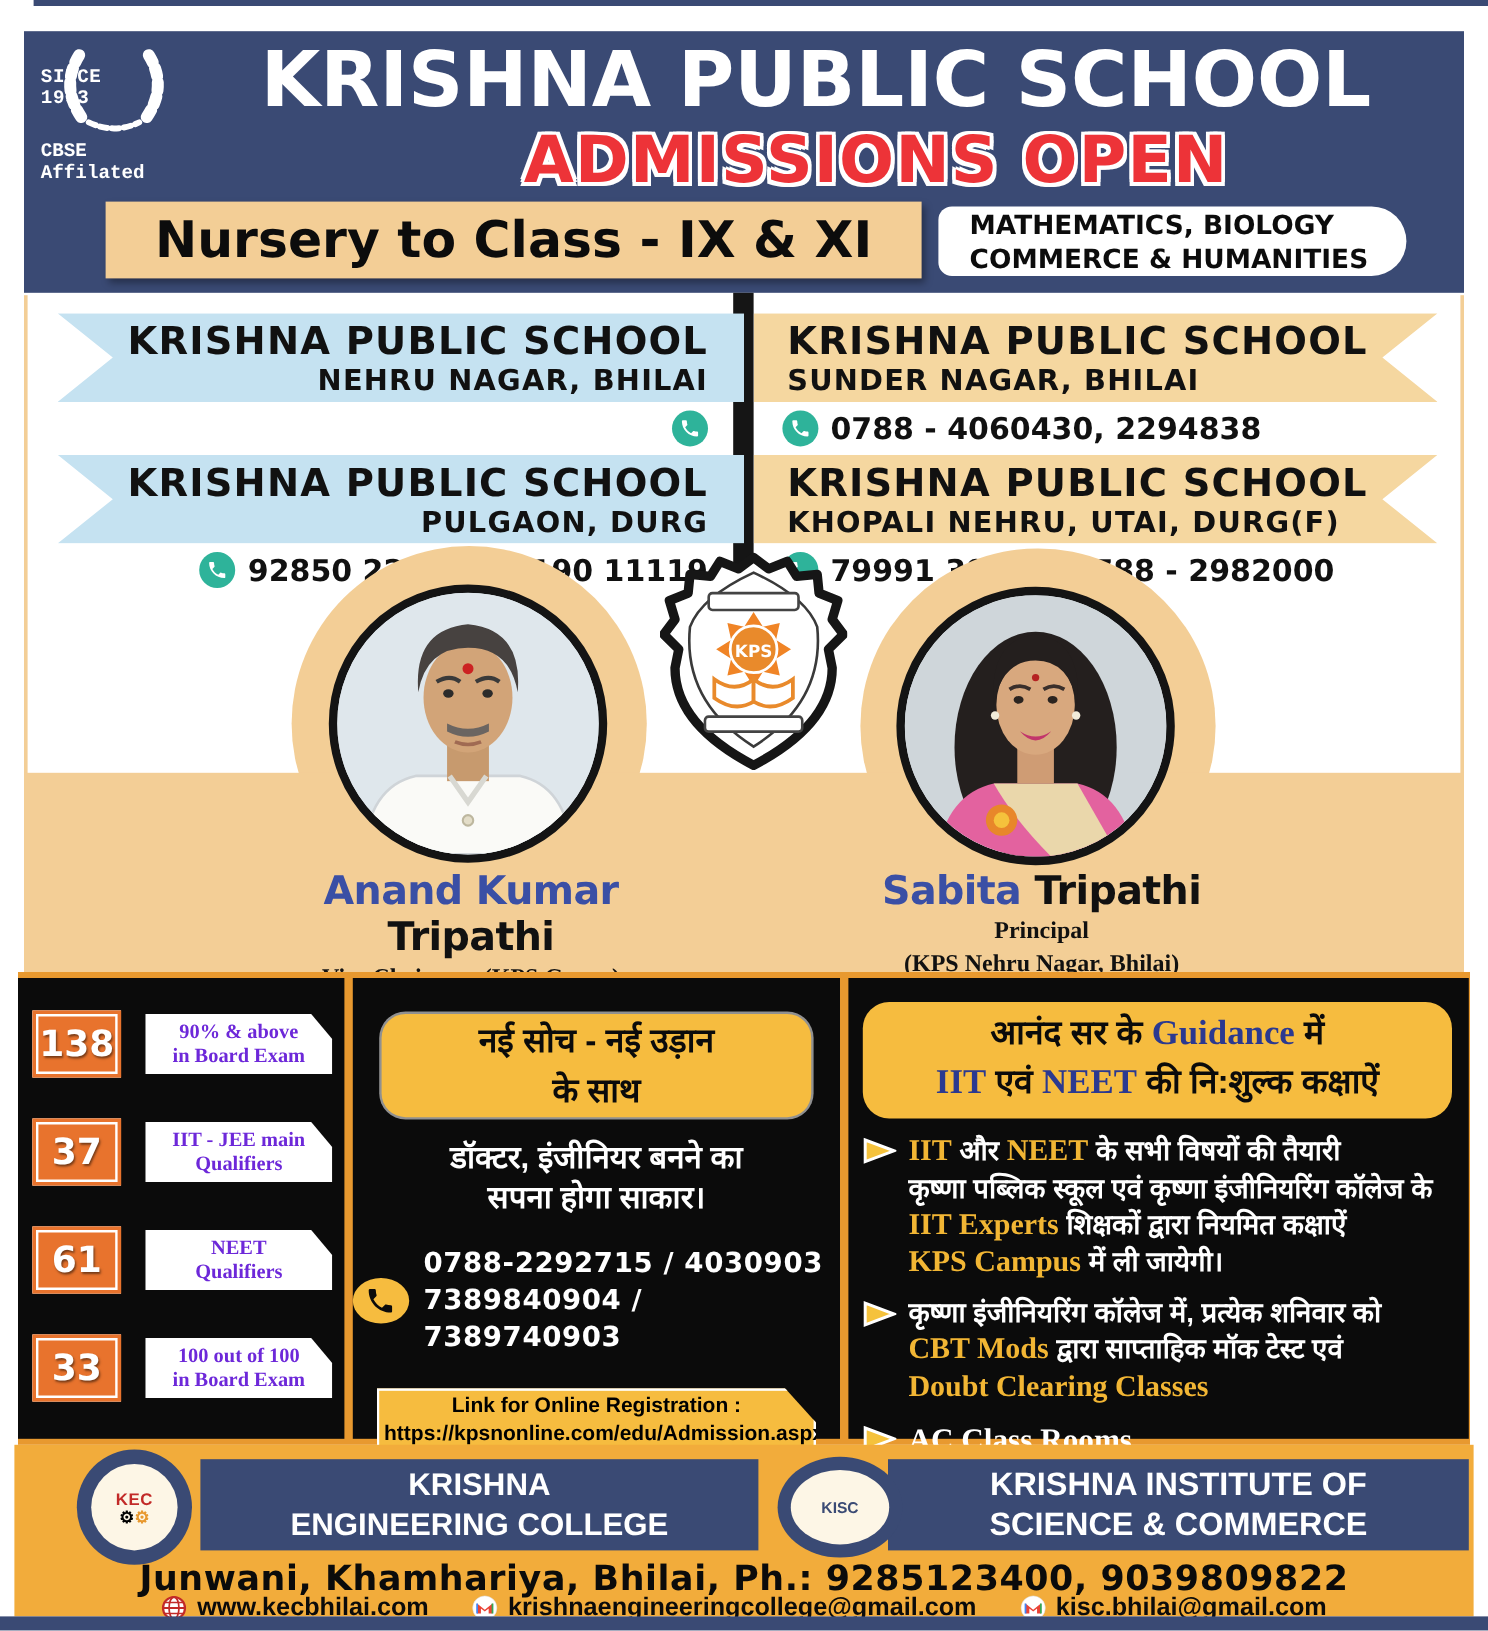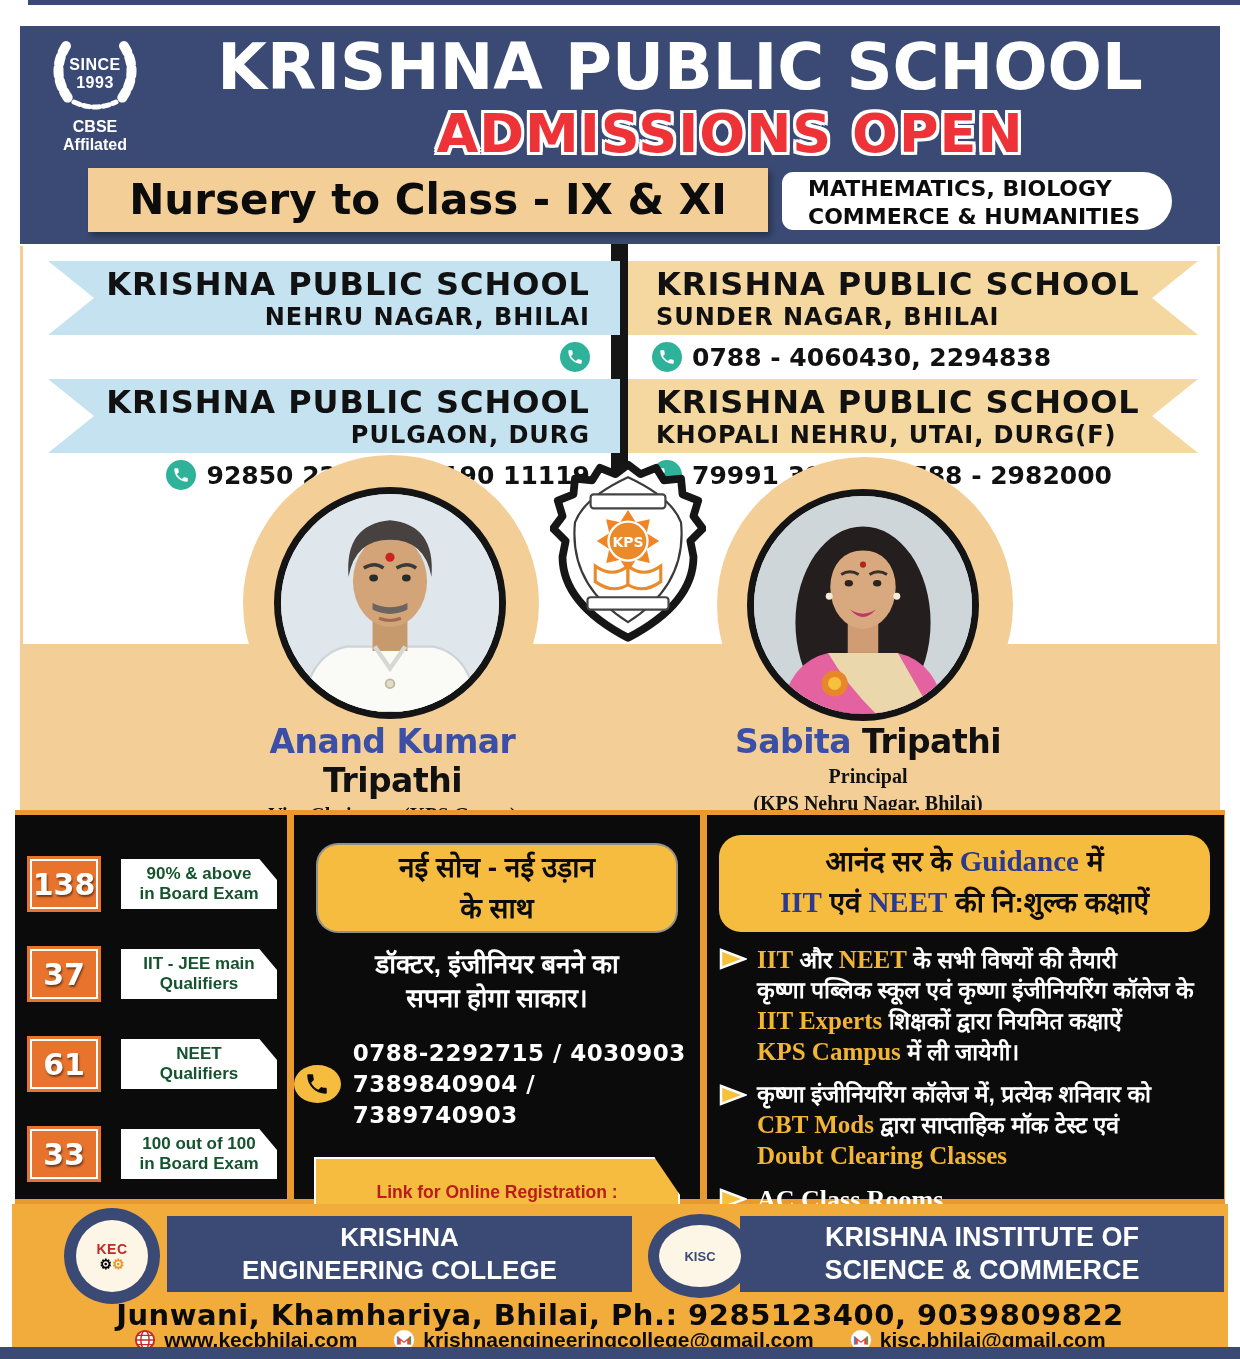--- a/index.html
+++ b/index.html
@@ -6,21 +6,21 @@
   .page{position:relative;width:1240px;height:1359px;background:#fff;overflow:hidden;
         font-family:"Liberation Sans",sans-serif;-webkit-font-smoothing:antialiased;}
   .dj{font-family:"DejaVu Sans",sans-serif;}
 
   
   .topline{position:absolute;left:28px;top:0;width:1212px;height:5px;background:#3A4A74;}
   .bottomline{position:absolute;left:0;top:1347px;width:1240px;height:12px;background:#3A4A74;}
 
   
   .hdr{position:absolute;left:20px;top:26px;width:1200px;height:218px;background:#3A4A74;}
-  .wreath{position:absolute;left:14px;top:8px;width:122px;height:124px;color:#fff;text-align:center;}
+  .wreath{position:absolute;left:14px;top:8px;width:122px;height:124px;color:#fff;text-align:left;font-family:Liberation Mono, monospace;}
   .wreath svg{position:absolute;left:10px;top:0;}
   .wr-since{position:absolute;left:0;top:22px;width:122px;font-weight:bold;font-size:16px;line-height:1.1;letter-spacing:.5px;}
   .wr-cbse{position:absolute;left:0;top:84px;width:122px;font-weight:bold;font-size:16px;line-height:1.12;}
   .hdr-title{position:absolute;left:128px;right:8px;top:4px;text-align:center;color:#fff;
              font-weight:bold;font-size:64px;letter-spacing:0px;}
   .hdr-adm{position:absolute;left:330px;width:760px;top:76px;text-align:center;color:#ED3338;
            font-weight:bold;font-size:54px;letter-spacing:1px;
            text-shadow:-3px -3px 0 #fff,3px -3px 0 #fff,-3px 3px 0 #fff,3px 3px 0 #fff,
                        -3px 0 0 #fff,3px 0 0 #fff,0 -3px 0 #fff,0 3px 0 #fff;}
   .classes-banner{position:absolute;left:68px;top:142px;width:680px;height:64px;background:#F3CE96;
@@ -62,39 +62,39 @@
   .namegrp{position:absolute;text-align:center;color:#111;}
   .ng1{left:205px;top:722px;width:375px;} .ng2{left:688px;top:722px;width:360px;}
   .nm{font-weight:bold;font-size:33px;letter-spacing:-.5px;}
   .nm-blue{color:#3A4FA5;} .nm-dark{color:#111;}
   .role{font-family:"Liberation Serif",serif;font-weight:bold;font-size:20px;line-height:1.22;margin-top:3px;}
 
   
   .panels{position:absolute;left:15px;top:810px;width:1210px;height:394px;background:#E8992F;
           display:flex;gap:7px;padding:5px 0;box-sizing:border-box;}
   .panel{background:#0b0b0b;height:384px;box-sizing:border-box;}
-  .stats-panel{width:272px;padding-top:40px;}
+  .stats-panel{width:272px;padding-top:26px;}
   .stat{display:flex;align-items:center;height:58px;margin:0 10px 32px 12px;}
   .numbox{width:74px;height:56px;background:#E8732D;box-shadow:inset 0 0 0 3px #E8732D, inset 0 0 0 5px #ffffff;
           color:#fff;font-weight:bold;font-size:30px;display:flex;align-items:center;justify-content:center;
           text-shadow:1px 2px 2px rgba(0,0,0,.5);flex:0 0 auto;}
-  .statlabel{flex:1;background:#fff;margin-left:20px;padding:5px 4px;color:#14532d;font-weight:bold;
+  .statlabel{flex:1;background:#fff;margin-left:20px;padding:5px 4px;color:#6d28d9;font-weight:bold;
              font-size:17px;line-height:1.2;text-align:center;
-             clip-path:polygon(0 0,calc(100% - 18px) 0,100% 42%,100% 100%,0 100%);}
+             clip-path:polygon(0 0,calc(100% - 18px) 0,100% 42%,100% 100%,0 100%);font-family:Liberation Serif, serif;}
 
   .mid-panel{width:406px;color:#fff;text-align:center;}
   .slogan{margin:30px 24px 0;height:86px;background:#F6BC3F;border-radius:20px;color:#0b0b0b;
           font-weight:bold;font-size:28px;line-height:1.45;padding-top:3px;box-sizing:border-box;
           box-shadow:0 0 0 2px rgba(255,255,255,.55);}
   .tagline{margin-top:16px;font-weight:bold;font-size:26px;line-height:1.32;}
   .phonebig{margin-top:22px;display:flex;align-items:center;justify-content:center;gap:12px;}
   .ph-ic{width:48px;height:38px;border-radius:50%;background:#F6BC3F;display:inline-flex;
          align-items:center;justify-content:center;}
   .ph-nums{font-weight:bold;font-size:23px;line-height:1.35;text-align:left;letter-spacing:.5px;}
-  .regbanner{margin:26px 20px 0;background:#F6BC3F;color:#b91c1c;padding:22px 4px 10px;
+  .regbanner{margin:26px 20px 0;background:#F6BC3F;color:#000000;padding:1px 4px 10px;
              clip-path:polygon(0 0,calc(100% - 26px) 0,100% 46%,100% 100%,0 100%);
              font-weight:bold;font-size:17.5px;line-height:1.35;border:2px solid #fff;}
 
   .right-panel{width:517px;color:#fff;padding:20px 14px 0 12px;}
   .rp-head{background:#F6BC3F;border-radius:22px;text-align:center;color:#0b0b0b;
            padding:6px 2px 10px;font-weight:bold;font-size:28px;line-height:1.4;}
   .hd-en{font-family:"Liberation Serif",serif;font-weight:bold;font-size:29px;color:#2B3990;}
   .bullet{display:flex;gap:10px;margin-top:12px;}
   .bullet .arr{flex:0 0 auto;margin-top:4px;}
   .bl{font-weight:bold;font-size:23px;line-height:1.26;}

